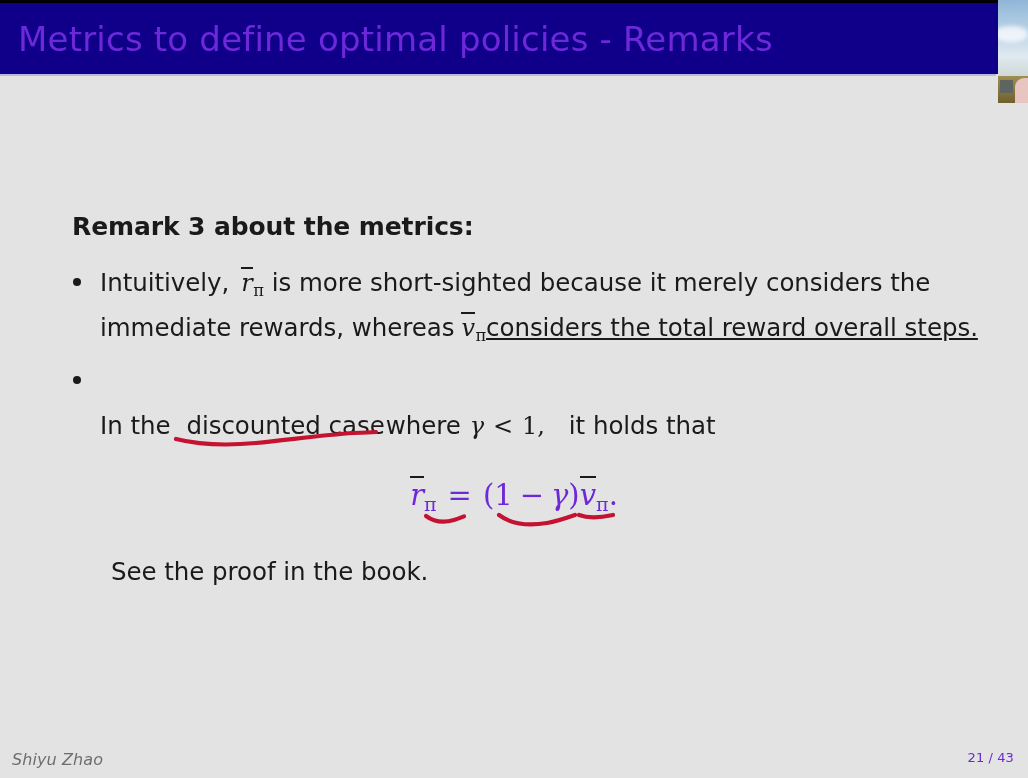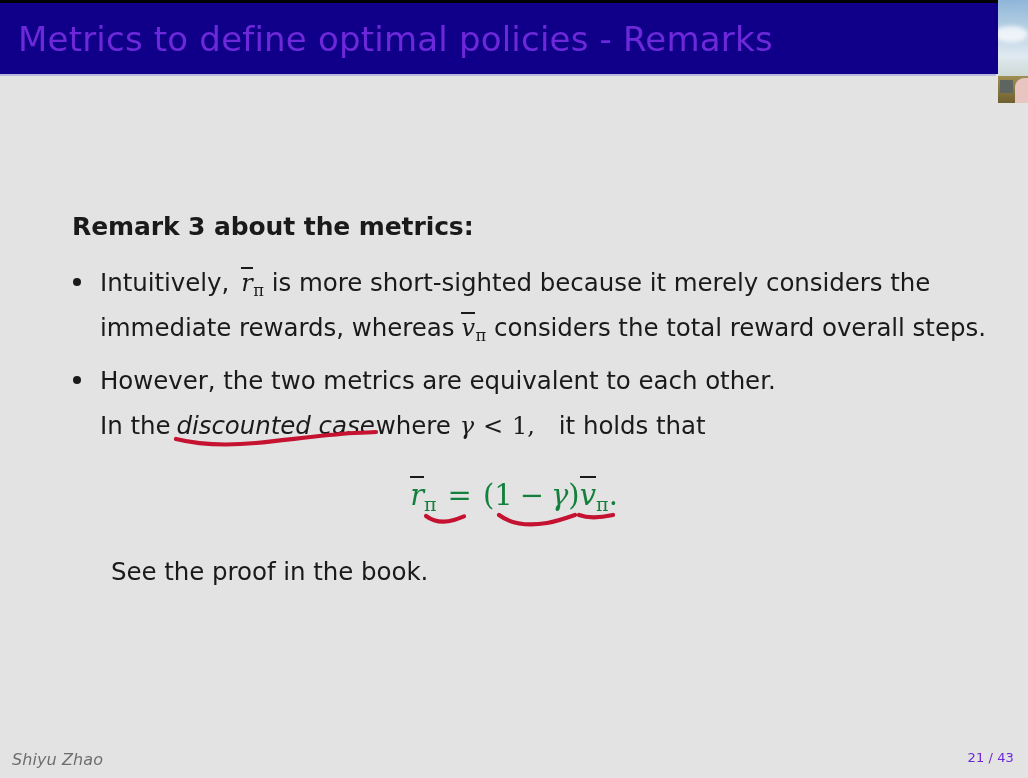--- a/index.html
+++ b/index.html
@@ -154,21 +154,21 @@
 
   
   .equation {
     position: absolute;
     left: 0;
     top: 478px;
     width: 1028px;
     text-align: center;
     font-family: "DejaVu Serif", serif;
     font-size: 29px;
-    color: #15803d;
+    color: #6d28d9;
   }
   .eq-big {
     font-size: 29px;
     font-style: italic;
   }
   .eq-up {
     font-style: normal;
   }
   .eq-sub {
     font-size: 0.66em;
@@ -224,29 +224,28 @@
 
     <div class="remark-heading">Remark 3 about the metrics:</div>
 
     <div class="bullet-dot" style="left:73px; top:278px;"></div>
 
     <div class="textline" style="left:100px; top:268px;">
       <span>Intuitively,</span><span class="math" style="margin-left:12px;"><span class="mathvar"><span class="bar"></span><span>r</span></span><span class="sub">π</span></span><span style="margin-left:8px;">is more short-sighted because it merely considers the</span>
     </div>
 
     <div class="textline" style="left:100px; top:313px;">
-      <span>immediate rewards, whereas</span><span class="math" style="margin-left:7px;"><span class="mathvar"><span class="bar"></span><span>v</span></span><span class="sub">π</span></span><span style="margin-left:8px;">considers the total reward overall steps.</span>
+      <span>immediate rewards, whereas</span><span class="math" style="margin-left:7px;"><span class="mathvar"><span class="bar"></span><span>v</span></span><span class="sub">π</span></span><span style="text-decoration:underline;">considers the total reward overall steps.</span>
     </div>
 
     <div class="bullet-dot" style="left:73px; top:376px;"></div>
 
-    <div class="textline" style="left:100px; top:366px;">However, the two metrics are equivalent to each other.</div>
 
     <div class="textline" style="left:100px; top:411px;">
-      <span>In the</span><span style="margin-left:6px;font-style:italic;">discounted case</span><span style="margin-left:1px;">where</span><span class="math" style="margin-left:9px;">γ</span><span class="math upright" style="margin-left:9px;">&lt;</span><span class="math upright" style="margin-left:9px;">1,</span><span style="margin-left:24px;">it holds that</span>
+      <span>In the</span><span style="margin-left:16px;">discounted case</span><span style="margin-left:1px;">where</span><span class="math" style="margin-left:9px;">γ</span><span class="math upright" style="margin-left:9px;">&lt;</span><span class="math upright" style="margin-left:9px;">1,</span><span style="margin-left:24px;">it holds that</span>
     </div>
 
     <svg class="annot" style="left:172px; top:428px;" width="212" height="22" viewBox="0 0 212 22">
       <path d="M4,11 C28,17 52,18 84,15 C116,12 150,7 182,5 C192,4.5 198,4.2 204,4" stroke="#c41230" stroke-width="4.2" fill="none" stroke-linecap="round"></path>
     </svg>
 
     <div class="equation">
       <span class="eq-big"><span class="mathvar"><span class="bar"></span><span>r</span></span><span class="eq-sub">π</span></span><span class="eq-up" style="margin:0 11px;">=</span><span class="eq-up">(</span><span class="eq-up">1</span><span class="eq-up" style="margin:0 7px;">−</span><span class="eq-big">γ</span><span class="eq-up">)</span><span class="eq-big"><span class="mathvar"><span class="bar"></span><span>v</span></span><span class="eq-sub">π</span></span><span class="eq-up">.</span>
     </div>
 

